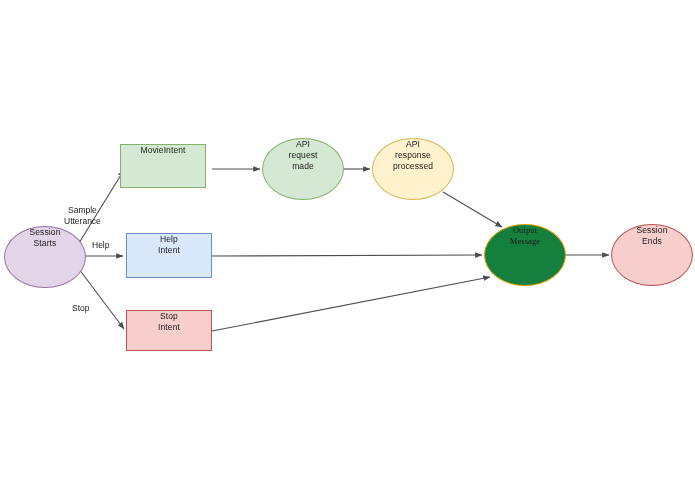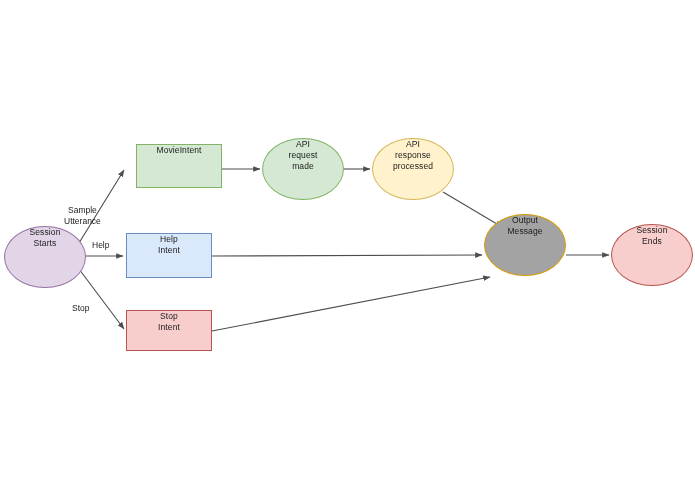--- a/index.html
+++ b/index.html
@@ -84,21 +84,21 @@
     <line x1="212" y1="331" x2="490" y2="277" stroke="#4d4d4d" stroke-width="1.1" marker-end="url(#arrow)"></line>
 
     <line x1="566" y1="255" x2="609" y2="255" stroke="#4d4d4d" stroke-width="1.1" marker-end="url(#arrow)"></line>
   </svg>
 
   <div class="node ellipse" style="left: 4px; top: 226px; width: 82px; height: 62px; background: rgb(225, 213, 231); border: 1px solid rgb(150, 115, 166);">
     <span class="label">Session
 Starts</span>
   </div>
 
-  <div class="node rect" style="left: 136px; top: 144px; width: 86px; height: 44px; background: rgb(213, 232, 212); border: 1px solid rgb(130, 179, 102);">
+  <div class="node rect" style="left: 120px; top: 144px; width: 86px; height: 44px; background: rgb(213, 232, 212); border: 1px solid rgb(130, 179, 102);">
     <span class="label">MovieIntent</span>
   </div>
 
   <div class="node rect" style="left: 126px; top: 233px; width: 86px; height: 45px; background: rgb(218, 232, 252); border: 1px solid rgb(108, 142, 191);">
     <span class="label">Help
 Intent</span>
   </div>
 
   <div class="node rect" style="left: 126px; top: 310px; width: 86px; height: 41px; background: rgb(248, 206, 204); border: 1px solid rgb(184, 84, 80);">
     <span class="label">Stop
@@ -110,21 +110,21 @@
 request
 made</span>
   </div>
 
   <div class="node ellipse" style="left: 372px; top: 138px; width: 82px; height: 62px; background: rgb(255, 242, 204); border: 1px solid rgb(214, 182, 86);">
     <span class="label">API
 response
 processed</span>
   </div>
 
-  <div class="node ellipse" style="left: 484px; top: 214px; width: 82px; height: 62px; background: #a3a3a3; border: 1px solid rgb(215, 155, 0);">
+  <div class="node ellipse" style="left: 484px; top: 224px; width: 82px; height: 62px; background: #15803d; border: 1px solid rgb(215, 155, 0); font-family: Liberation Serif, serif;">
     <span class="label">Output
 Message</span>
   </div>
 
   <div class="node ellipse" style="left: 611px; top: 224px; width: 82px; height: 62px; background: rgb(248, 206, 204); border: 1px solid rgb(184, 84, 80);">
     <span class="label">Session
 Ends</span>
   </div>
 
   <div class="edge-label" style="left: 64px; top: 205px;">Sample

